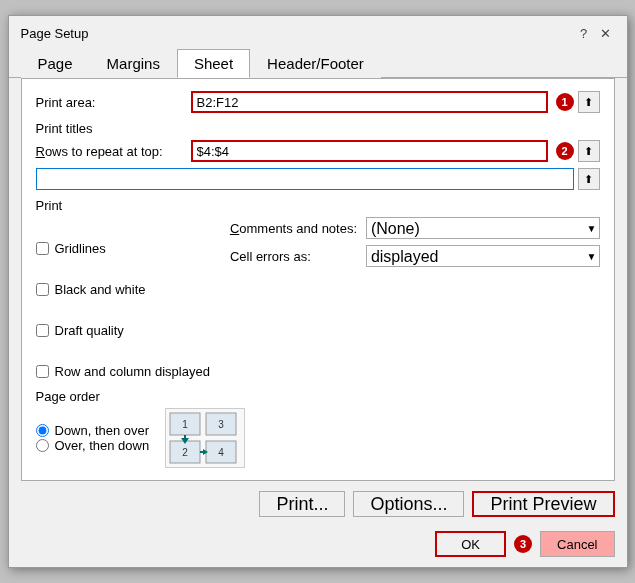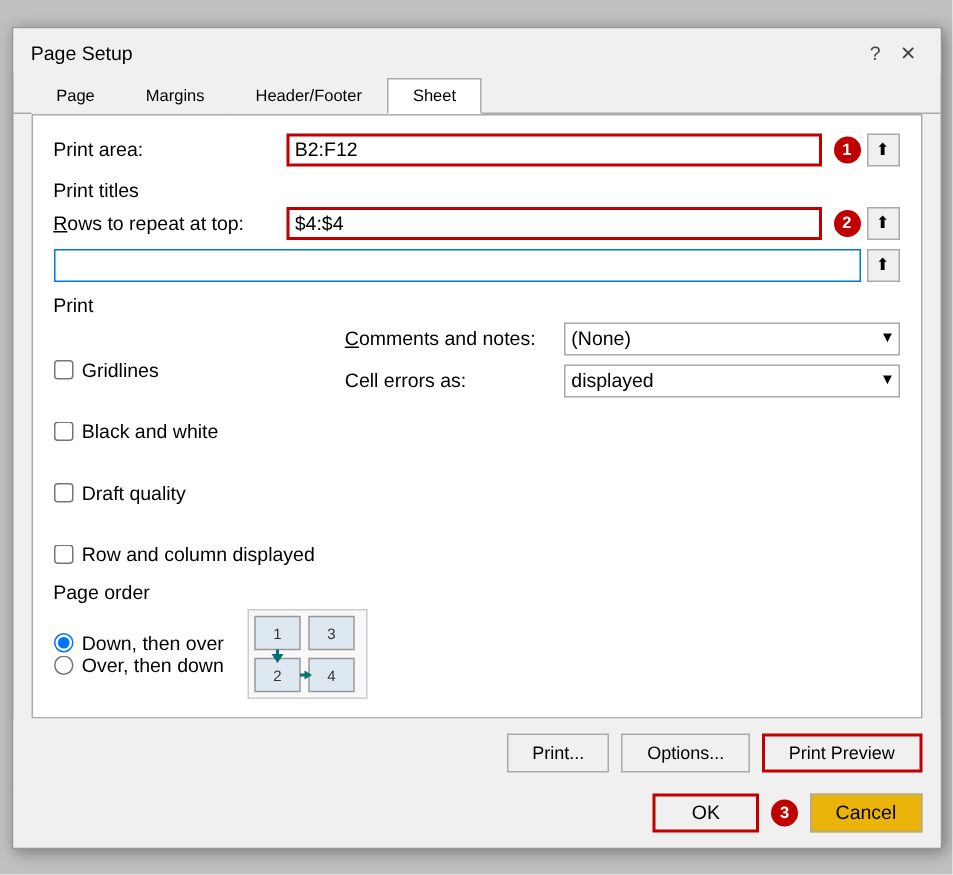--- a/index.html
+++ b/index.html
@@ -55,21 +55,21 @@
       border-bottom: 1px solid #aaa;
       padding: 0 12px;
       margin-top: 2px;
     }
     .tab {
       padding: 5px 16px;
       border: 1px solid transparent;
       border-bottom: none;
       cursor: pointer;
       background: #f0f0f0;
-      font-size: 11px;
+      font-size: 15px;
       color: #000;
       position: relative;
       top: 1px;
     }
     .tab.active {
       background: #fff;
       border: 1px solid #aaa;
       border-bottom: 1px solid #fff;
       z-index: 1;
     }
@@ -168,40 +168,40 @@
       margin-top: 24px;
     }
     .checkbox-row input[type="checkbox"] {
       width: 13px;
       height: 13px;
       margin: 0;
     }
     .dropdown-row {
       display: flex;
       align-items: center;
-      gap: 16px;
+      gap: 6px;
     }
     .dropdown-label {
       font-size: 13px;
       width: 130px;
       flex-shrink: 0;
     }
     .dropdown-label .underline { text-decoration: underline; }
     .dropdown-wrapper {
       flex: 1;
       position: relative;
       display: flex;
       align-items: center;
     }
     .dropdown-wrapper select {
       width: 100%;
       height: 22px;
       border: 1px solid #aaa;
       background: #fff;
-      font-size: 13px;
+      font-size: 16px;
       appearance: none;
       padding: 0 4px;
       cursor: pointer;
     }
     .dropdown-arrow {
       position: absolute;
       right: 3px;
       pointer-events: none;
       font-size: 10px;
     }
@@ -249,21 +249,21 @@
       align-items: center;
       gap: 8px;
       padding: 10px 12px 8px 12px;
       background: #f0f0f0;
     }
     .footer-btn {
       height: 26px;
       padding: 0 16px;
       border: 1px solid #aaa;
       background: #f0f0f0;
-      font-size: 12px;
+      font-size: 18px;
       cursor: pointer;
       color: #000;
     }
     .bottom-bar {
       display: flex;
       justify-content: flex-end;
       align-items: center;
       gap: 8px;
       padding: 6px 12px 10px 12px;
       background: #f0f0f0;
@@ -274,21 +274,21 @@
       border: 2px solid #c00000;
       background: #f0f0f0;
       font-size: 13px;
       cursor: pointer;
       position: relative;
     }
     .cancel-btn {
       height: 26px;
       padding: 0 16px;
       border: 1px solid #aaa;
-      background: #eab308;
+      background: #fca5a5;
       font-size: 13px;
       cursor: pointer;
     }
     .red-border {
       border: 2px solid #c00000 !important;
     }
   </style>
 </head>
 <body>
 
@@ -298,22 +298,22 @@
     <span class="title-bar-title">Page Setup</span>
     <div class="title-bar-controls">
       <button class="title-btn">?</button>
       <button class="title-btn">✕</button>
     </div>
   </div>
 
   <div class="tabs">
     <div class="tab">Page</div>
     <div class="tab">Margins</div>
+    <div class="tab active">Sheet</div>
     <div class="tab">Header/Footer</div>
-    <div class="tab active">Sheet</div>
   </div>
 
   <div class="content">
 
     <div class="form-row">
       <span class="form-label">Print area:</span>
       <div class="input-wrapper">
         <input type="text" class="text-input input-main highlighted" value="B2:F12" style="">
         <span class="circle-badge">1</span>
         <button class="upload-btn">⬆</button>

